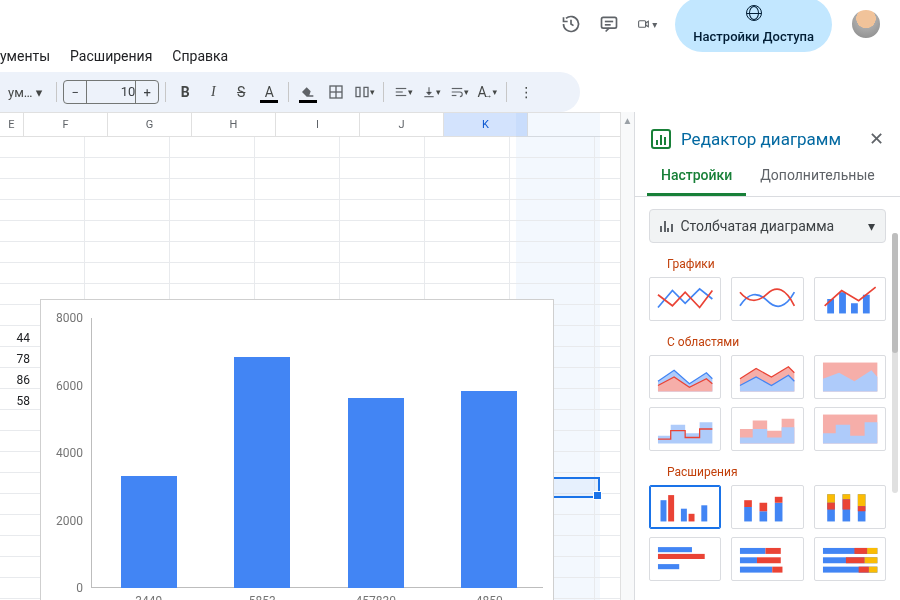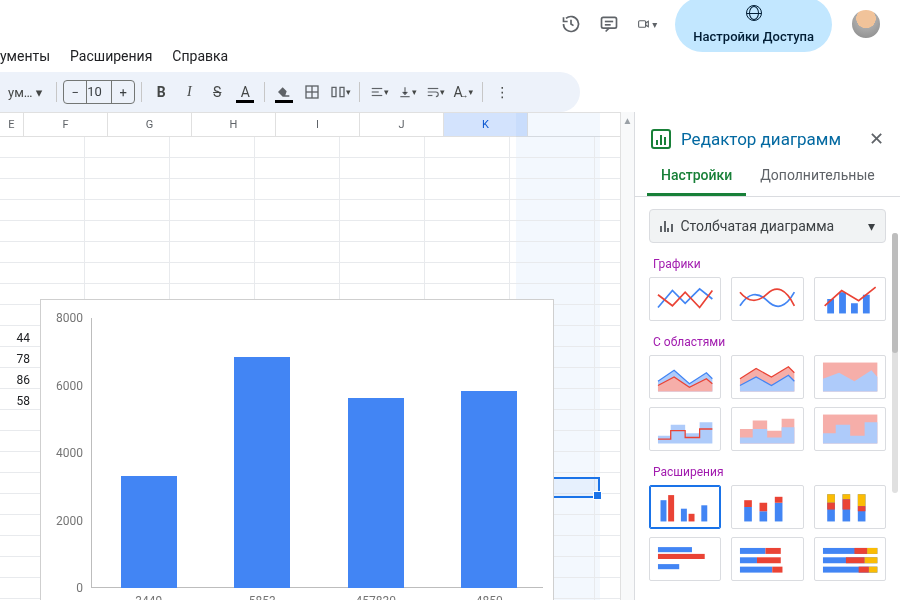--- a/index.html
+++ b/index.html
@@ -84,21 +84,21 @@
     cursor: pointer;
     font-size: 14px;
   }
   .tb-sep { width: 1px; height: 20px; background: #c7c7c7; margin: 0 4px; }
   .font-size-box {
     display: flex; align-items: center;
     border: 1px solid #747775; border-radius: 4px;
     height: 24px;
   }
   .font-size-box .btn { width: 22px; height: 100%; display:flex;align-items:center;justify-content:center; cursor:pointer;}
-  .font-size-box .val { width: 26px; text-align: left; border-left:1px solid #747775;border-right:1px solid #747775; height:100%; line-height:22px;}
+  .font-size-box .val { width: 50px; text-align: right; border-left:1px solid #747775;border-right:1px solid #747775; height:100%; line-height:22px;}
   .cell-format-chip {
     padding: 0 8px; font-size: 13px;
   }
   .color-underline {
     position: relative;
   }
   .color-underline::after {
     content:""; position:absolute; left:4px; right:4px; bottom:3px; height:3px;
     background: var(--u, #000);
   }
@@ -225,21 +225,21 @@
     display:flex; align-items:center; gap:8px;
     border:1px solid #dadce0; border-radius:4px;
     background:#f1f3f4;
     padding: 8px 10px;
     font-size: 14px; color:#3c4043;
     cursor:pointer;
   }
   .mini-bars { display:flex; align-items:flex-end; gap:1.5px; height:12px; }
   .mini-bars i { width:2px; background:#5f6368; }
   .section-label {
-    font-size: 12px; color:#a21caf; margin: 14px 0 6px 4px;
+    font-size: 12px; color:#c2410c; margin: 14px 0 6px 18px;
   }
   .thumb-row {
     display:flex; gap:10px; margin-bottom:8px;
   }
   .thumb {
     width: 74px; height: 44px;
     border:1px solid #dadce0; border-radius:2px;
     background:#fff;
     cursor:pointer;
     position:relative;

